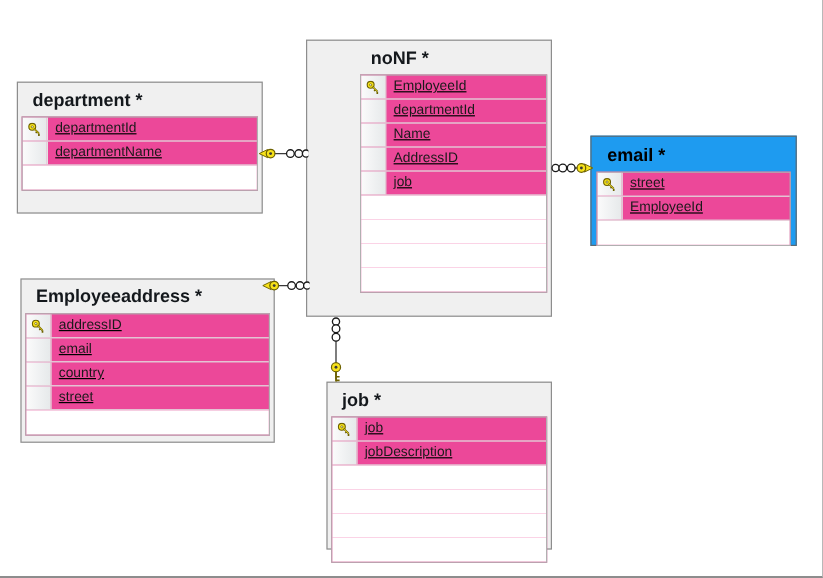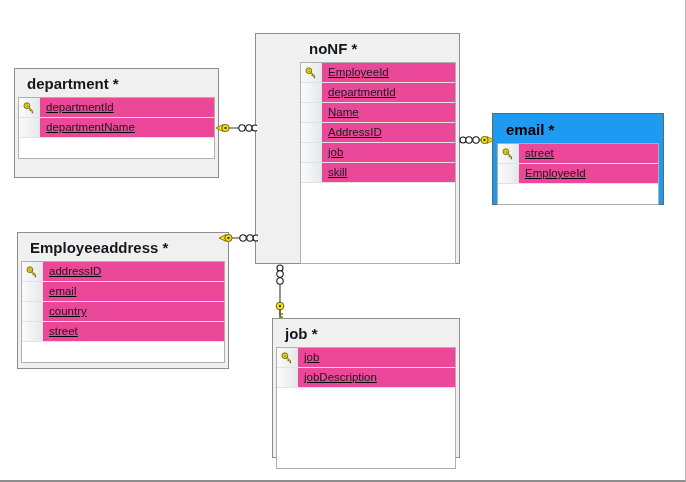--- a/index.html
+++ b/index.html
@@ -150,24 +150,20 @@
             <div class="attr-gutter"></div>
             <div class="attr-name">Name</div>
           </div>
           <div class="attr-row">
             <div class="attr-gutter"></div>
             <div class="attr-name">AddressID</div>
           </div>
           <div class="attr-row">
             <div class="attr-gutter"></div>
             <div class="attr-name">job</div>
-          </div>
-          <div class="attr-row">
-            <div class="attr-gutter"></div>
-            <div class="attr-name">skill</div>
           </div>
           <div class="filler-row"></div>
           <div class="filler-row"></div>
           <div class="filler-row"></div>
           <div class="filler-row"></div>
         </div>
       </div>
       <div class="entity selected" style="left: 492px; top: 113px; width: 172px; height: 92px;">
         <div class="entity-title">email *</div>
         <div class="entity-body">

